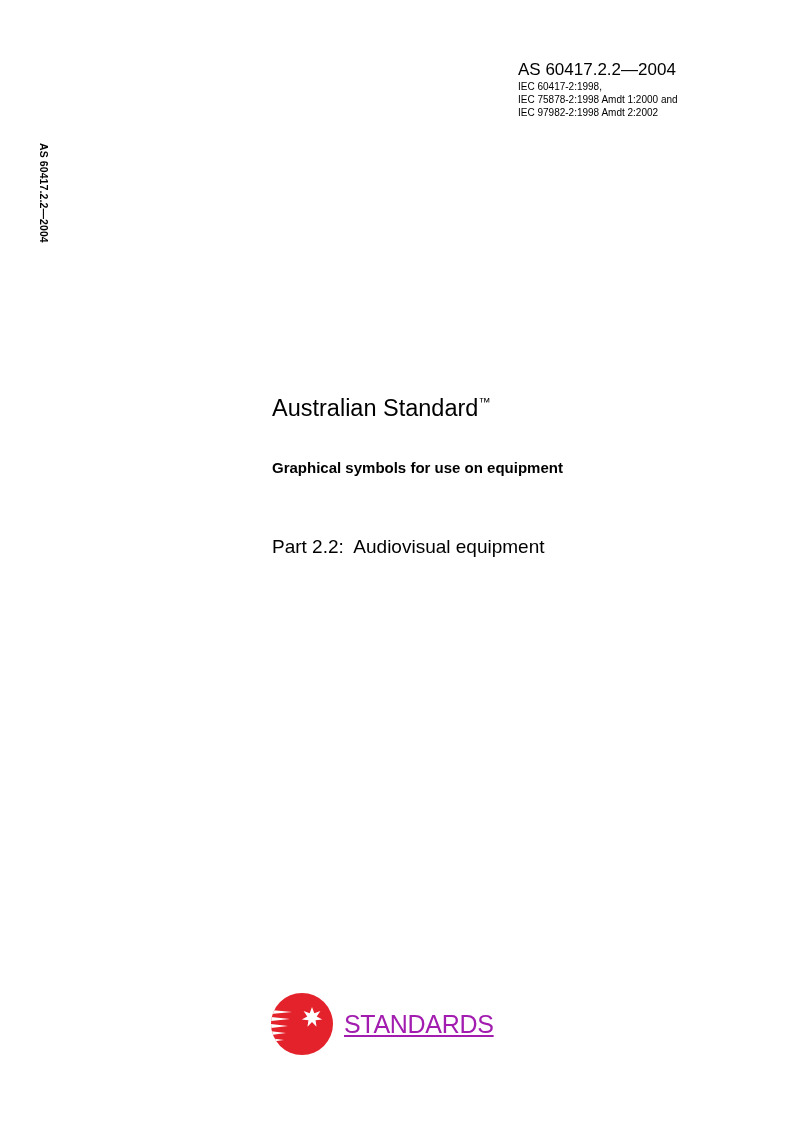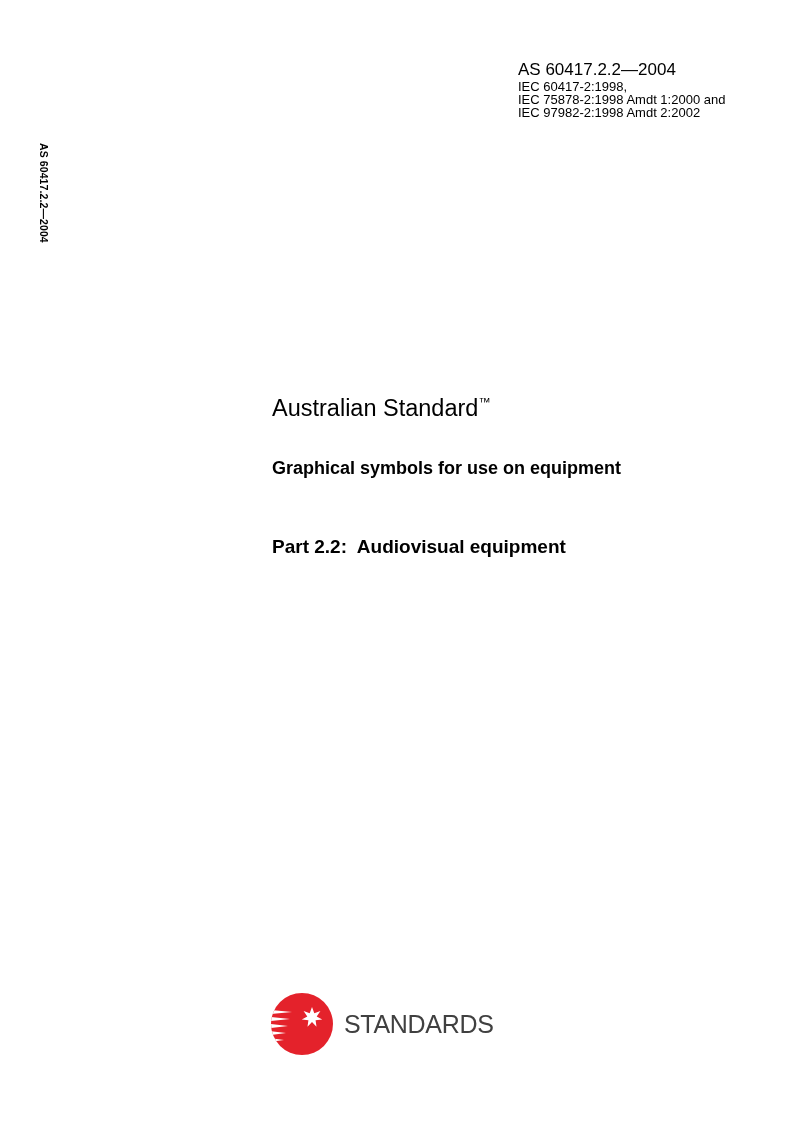--- a/index.html
+++ b/index.html
@@ -1,26 +1,26 @@
 <!DOCTYPE html>
 <html><head>
 <meta charset="utf-8">
 <style>
   html, body { margin: 0; padding: 0; background: #ffffff; }
   body { width: 793px; height: 1123px; position: relative; overflow: hidden; font-family: "Liberation Sans", sans-serif; color: #000; }
   .top-block { position: absolute; left: 518px; top: 60px; }
   .std-number { font-size: 17px; line-height: 20px; }
-  .adopt-line { font-size: 13px; line-height: 13px; }
+  .adopt-line { font-size: 10px; line-height: 13px; }
   .spine { position: absolute; left: 38px; top: 143px; writing-mode: vertical-rl; font-size: 10.5px; font-weight: bold; letter-spacing: 0.1px; }
   .brand-title { position: absolute; left: 272px; top: 368px; font-size: 23.5px; margin-top: 27px; }
   .brand-title sup { font-size: 12px; vertical-align: 10px; }
-  .doc-title { position: absolute; left: 272px; top: 456px; font-size: 18px; font-weight: bold; line-height: 24px; width: 380px; }
-  .doc-part { position: absolute; left: 272px; top: 536px; font-size: 19px; font-weight: bold; white-space: pre; }
+  .doc-title { position: absolute; left: 272px; top: 456px; font-size: 15px; font-weight: bold; line-height: 24px; width: 380px; }
+  .doc-part { position: absolute; left: 272px; top: 536px; font-size: 19px; font-weight: normal; white-space: pre; }
   .logo { position: absolute; left: 270px; top: 992px; display: flex; align-items: center; }
-  .logo-text { margin-left: 10px; font-size: 25px; line-height: 24px; letter-spacing: -0.3px; color: #404040; }
+  .logo-text { margin-left: 10px; font-size: 25px; line-height: 24px; letter-spacing: -0.3px; color: #a21caf; text-decoration: underline; }
 </style>
 </head>
 <body>
 
 <div class="top-block">
   <div class="std-number">AS 60417.2.2—2004</div>
   <div class="adopt-line">IEC 60417-2:1998,</div>
   <div class="adopt-line">IEC 75878-2:1998 Amdt 1:2000 and</div>
   <div class="adopt-line">IEC 97982-2:1998 Amdt 2:2002</div>
 </div>

